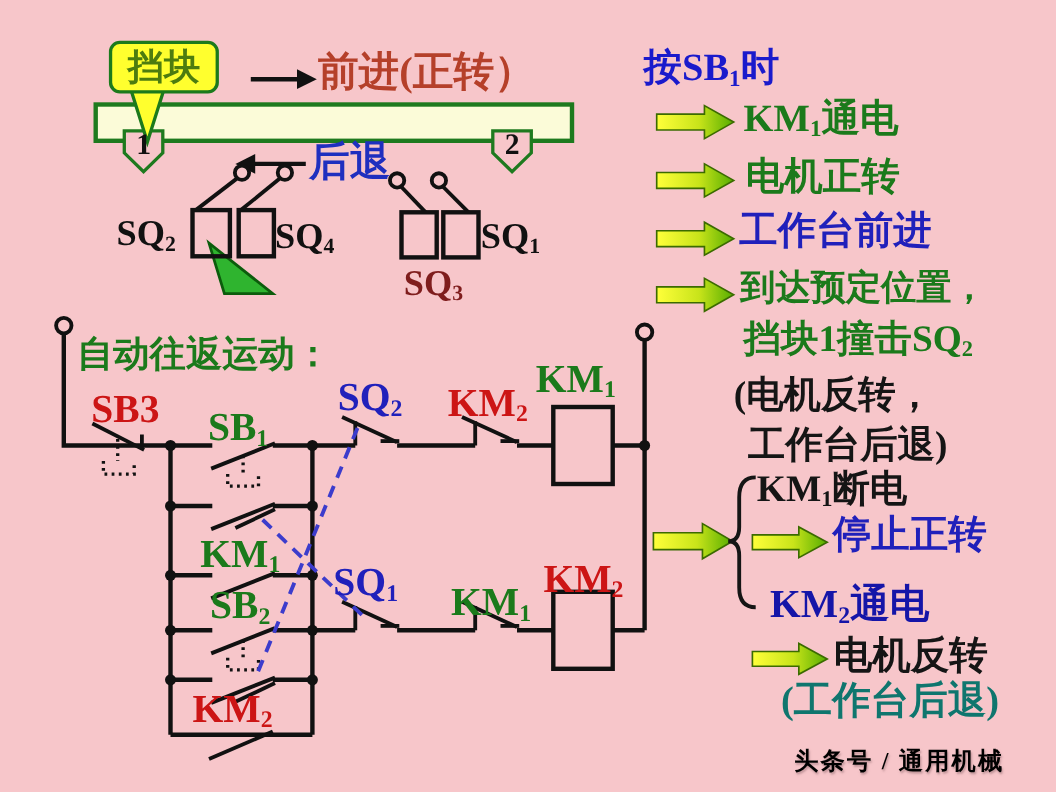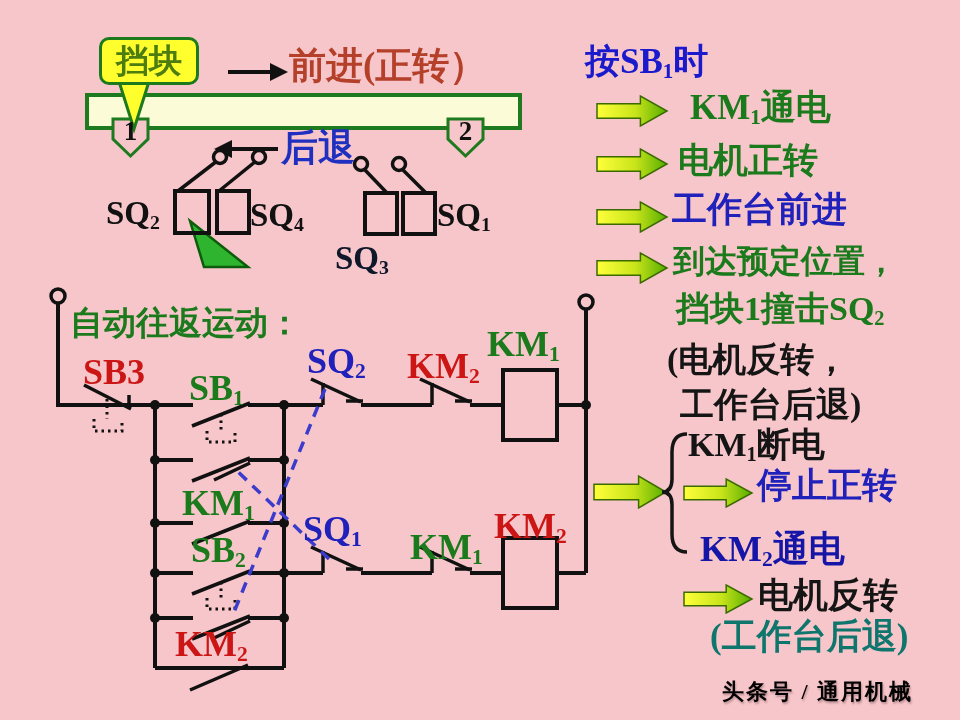--- a/index.html
+++ b/index.html
@@ -151,38 +151,38 @@
   <div id="dangkuai-box" class="box">
       <span>挡块</span>
     </div>
 
   <div class="t" style="left:289px;top:47px;font-size:37px;color:#b5402a;">前进(正转）</div>
   <div class="t" style="left:281px;top:129px;font-size:37px;color:#1f2fbf;">后退</div>
   <div class="t" style="left:116px;top:117px;width:29px;text-align:center;font-size:27px;color:#111;">1</div>
   <div class="t" style="left:451px;top:117px;width:29px;text-align:center;font-size:27px;color:#111;">2</div>
   <div class="t" style="left:106px;top:196px;font-size:33px;color:#111;"><span>SQ</span><span class="sub">2</span></div>
   <div class="t" style="left:250px;top:198px;font-size:33px;color:#111;"><span>SQ</span><span class="sub">4</span></div>
-  <div class="t" style="left:335px;top:241px;font-size:33px;color:#0f172a;"><span>SQ</span><span class="sub">3</span></div>
+  <div class="t" style="left:367px;top:241px;font-size:33px;color:#7f1d1d;"><span>SQ</span><span class="sub">3</span></div>
   <div class="t" style="left:437px;top:198px;font-size:33px;color:#111;"><span>SQ</span><span class="sub">1</span></div>
 
   <div class="t" style="left:70px;top:306px;font-size:33px;color:#1b7a1b;">自动往返运动：</div>
   <div class="t" style="left:83px;top:354px;font-size:36px;color:#cc1515;">SB3</div>
   <div class="t" style="left:189px;top:370px;font-size:36px;color:#1b7a1b;"><span>SB</span><span class="sub">1</span></div>
   <div class="t" style="left:307px;top:343px;font-size:36px;color:#2020bb;"><span>SQ</span><span class="sub">2</span></div>
   <div class="t" style="left:407px;top:348px;font-size:36px;color:#cc1515;"><span>KM</span><span class="sub">2</span></div>
   <div class="t" style="left:487px;top:326px;font-size:36px;color:#1b7a1b;"><span>KM</span><span class="sub">1</span></div>
   <div class="t" style="left:182px;top:485px;font-size:36px;color:#1b7a1b;"><span>KM</span><span class="sub">1</span></div>
   <div class="t" style="left:191px;top:532px;font-size:36px;color:#1b7a1b;"><span>SB</span><span class="sub">2</span></div>
   <div class="t" style="left:303px;top:511px;font-size:36px;color:#2020bb;"><span>SQ</span><span class="sub">1</span></div>
   <div class="t" style="left:410px;top:529px;font-size:36px;color:#1b7a1b;"><span>KM</span><span class="sub">1</span></div>
   <div class="t" style="left:494px;top:508px;font-size:36px;color:#cc1515;"><span>KM</span><span class="sub">2</span></div>
   <div class="t" style="left:175px;top:626px;font-size:36px;color:#cc1515;"><span>KM</span><span class="sub">2</span></div>
 
   <div class="t" style="left:585px;top:44px;font-size:35px;color:#1a1acc;"><span>按SB</span><span class="sub">1</span><span>时</span></div>
-  <div class="t" style="left:676px;top:90px;font-size:35px;color:#1b7a1b;margin-left:14px;"><span>KM</span><span class="sub">1</span><span>通电</span></div>
+  <div class="t" style="left:676px;top:90px;font-size:35px;color:#1b7a1b;"><span>KM</span><span class="sub">1</span><span>通电</span></div>
   <div class="t" style="left:678px;top:143px;font-size:35px;color:#1b7a1b;">电机正转</div>
   <div class="t" style="left:672px;top:192px;font-size:35px;color:#2020bb;">工作台前进</div>
   <div class="t" style="left:673px;top:245px;font-size:32px;color:#1b7a1b;">到达预定位置，</div>
   <div class="t" style="left:676px;top:291px;font-size:34px;color:#1b7a1b;"><span>挡块1撞击SQ</span><span class="sub">2</span></div>
   <div class="t" style="left:667px;top:342px;font-size:34px;color:#151515;">(电机反转，</div>
   <div class="t" style="left:680px;top:387px;font-size:34px;color:#151515;">工作台后退)</div>
   <div class="t" style="left:688px;top:427px;font-size:34px;color:#151515;"><span>KM</span><span class="sub">1</span><span>断电</span></div>
   <div class="t" style="left:757px;top:468px;font-size:35px;color:#2020bb;">停止正转</div>
   <div class="t" style="left:700px;top:531px;font-size:36px;color:#1515a8;"><span>KM</span><span class="sub">2</span><span>通电</span></div>
   <div class="t" style="left:758px;top:578px;font-size:35px;color:#151515;">电机反转</div>

